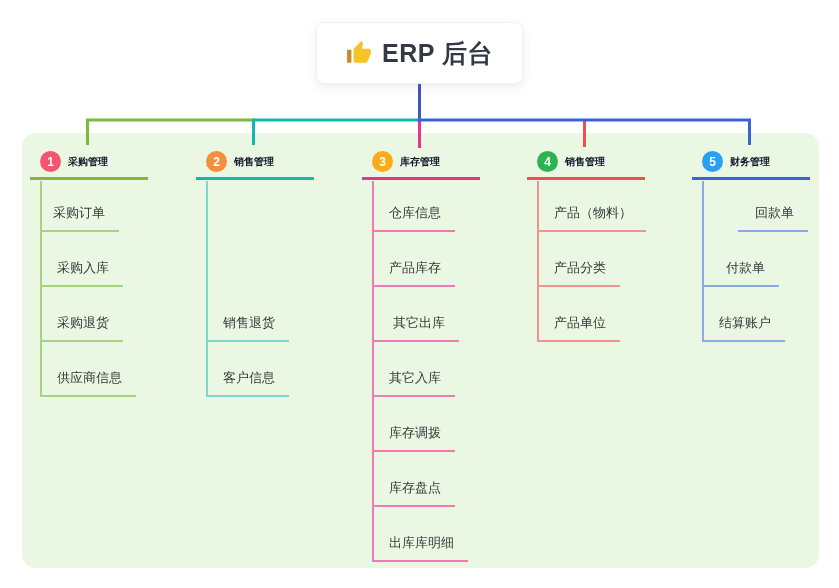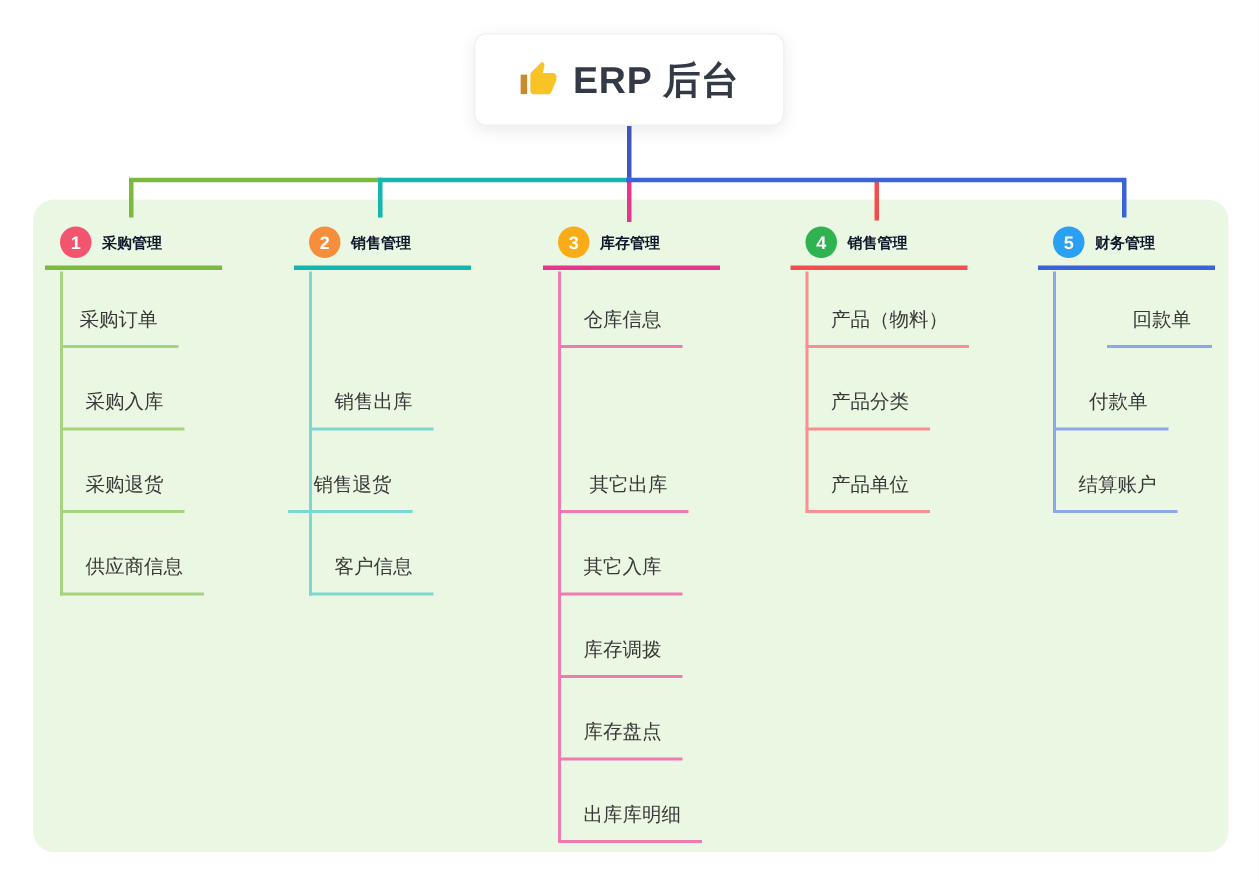--- a/index.html
+++ b/index.html
@@ -74,29 +74,29 @@
       <div class="spine" style="left: 40px; top: 181px; height: 216px; background: rgb(166, 211, 127);"></div>
       <div class="child-topic" style="left: 40px; top: 199px; border-bottom-color: rgb(166, 211, 127); padding-left: 13px;">采购订单</div>
       <div class="child-topic" style="left: 40px; top: 254px; border-bottom-color: rgb(166, 211, 127);">采购入库</div>
       <div class="child-topic" style="left: 40px; top: 309px; border-bottom-color: rgb(166, 211, 127);">采购退货</div>
       <div class="child-topic" style="left: 40px; top: 364px; border-bottom-color: rgb(166, 211, 127);">供应商信息</div>
       <div class="branch-title" style="left: 196px; top: 146px; width: 108px; border-bottom-color: rgb(19, 183, 176);">
         <span class="badge" style="background: rgb(246, 142, 60);">2</span>
         <span class="btext">销售管理</span>
       </div>
       <div class="spine" style="left: 206px; top: 181px; height: 216px; background: rgb(124, 215, 208);"></div>
-      <div class="child-topic" style="left: 206px; top: 254px; border-bottom-color: rgb(124, 215, 208);">销售出库</div>
-      <div class="child-topic" style="left: 192px; top: 309px; border-bottom-color: rgb(124, 215, 208);">销售退货</div>
+      <div class="child-topic" style="left: 206px; top: 309px; border-bottom-color: rgb(124, 215, 208);">销售退货</div>
       <div class="child-topic" style="left: 206px; top: 364px; border-bottom-color: rgb(124, 215, 208);">客户信息</div>
       <div class="branch-title" style="left: 362px; top: 146px; width: 108px; border-bottom-color: rgb(229, 54, 139);">
         <span class="badge" style="background: rgb(249, 172, 24);">3</span>
         <span class="btext">库存管理</span>
       </div>
       <div class="spine" style="left: 372px; top: 181px; height: 381px; background: rgb(240, 122, 178);"></div>
       <div class="child-topic" style="left: 372px; top: 199px; border-bottom-color: rgb(240, 122, 178);">仓库信息</div>
+      <div class="child-topic" style="left: 372px; top: 254px; border-bottom-color: rgb(240, 122, 178);">产品库存</div>
       <div class="child-topic" style="left: 372px; top: 309px; border-bottom-color: rgb(240, 122, 178); padding-left: 21px;">其它出库</div>
       <div class="child-topic" style="left: 372px; top: 364px; border-bottom-color: rgb(240, 122, 178);">其它入库</div>
       <div class="child-topic" style="left: 372px; top: 419px; border-bottom-color: rgb(240, 122, 178);">库存调拨</div>
       <div class="child-topic" style="left: 372px; top: 474px; border-bottom-color: rgb(240, 122, 178);">库存盘点</div>
       <div class="child-topic" style="left: 372px; top: 529px; border-bottom-color: rgb(240, 122, 178);">出库库明细</div>
       <div class="branch-title" style="left: 527px; top: 146px; width: 108px; border-bottom-color: rgb(243, 78, 78);">
         <span class="badge" style="background: rgb(47, 179, 81);">4</span>
         <span class="btext">销售管理</span>
       </div>
       <div class="spine" style="left: 537px; top: 181px; height: 161px; background: rgb(247, 144, 144);"></div>

